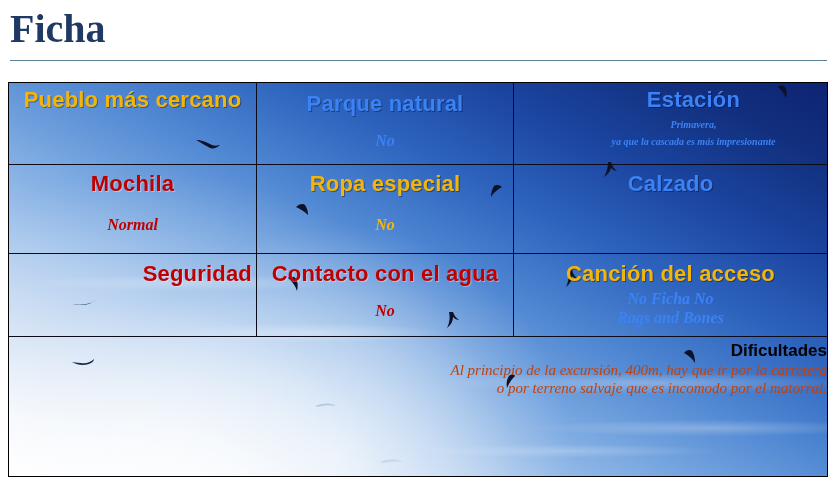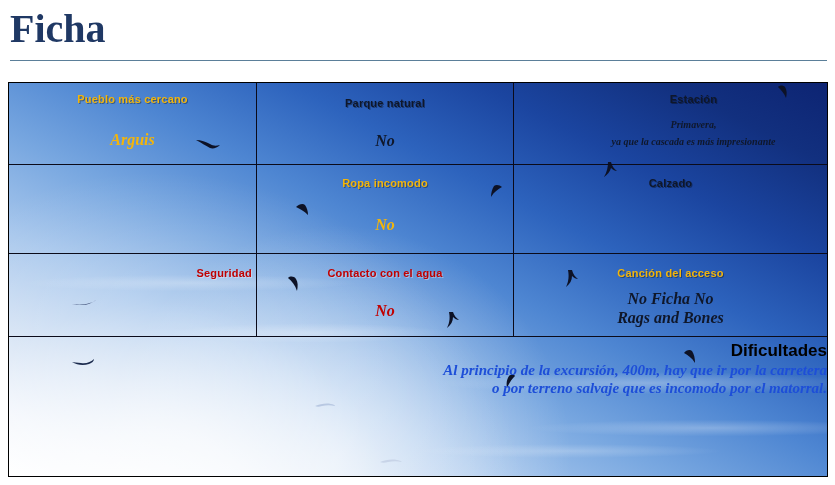--- a/index.html
+++ b/index.html
@@ -97,38 +97,38 @@
   
   .cell {
     position: absolute;
     box-sizing: border-box;
     text-align: center;
     padding: 0 4px;
   }
   .cell .hdr {
     font-family: "Liberation Sans", sans-serif;
     font-weight: bold;
-    font-size: 11px;
+    font-size: 22px;
     line-height: 21px;
     letter-spacing: 0.2px;
   }
   .cell .val {
     font-family: "Liberation Serif", serif;
     font-weight: bold;
     font-style: italic;
     font-size: 16px;
     line-height: 19px;
   }
   .cell .val.small {
     font-size: 10px;
     line-height: 17px;
   }
 
   .gold   { color: #f3b50a; }
-  .cream  { color: #0f172a; }
+  .cream  { color: #3b82f6; }
   .red    { color: #c00000; }
 
   .hdr.gold   { text-shadow: 1px 1px 0 rgba(0,0,0,0.35); }
   .hdr.cream  { text-shadow: 1px 1px 0 rgba(0,0,0,0.35); }
   .hdr.red    { text-shadow: 1px 1px 0 rgba(255,255,255,0.35); }
 
   
   #dif-cell {
     position: absolute;
     box-sizing: border-box;
@@ -137,25 +137,25 @@
   }
   #dif-title {
     font-family: "Liberation Sans", sans-serif;
     font-weight: bold;
     font-size: 17px;
     line-height: 20px;
     color: #000000;
   }
   .dif-line {
     font-family: "Liberation Serif", serif;
-    font-weight: bold;
+    font-weight: normal;
     font-style: italic;
     font-size: 15px;
     line-height: 18px;
-    color: #1d4ed8;
+    color: #c2410c;
     white-space: nowrap;
   }
 
   
   .bird {
     position: absolute;
     pointer-events: none;
   }
   .bird svg { display: block; }
 </style>
@@ -246,37 +246,40 @@
     </div>
 
     <div class="vline" style="left:247px; top:0px;  height:253px;"></div>
     <div class="vline" style="left:504px; top:0px;  height:253px;"></div>
     <div class="hline" style="left:0px;  top:81px;  width:818px;"></div>
     <div class="hline" style="left:0px;  top:170px; width:818px;"></div>
     <div class="hline" style="left:0px;  top:253px; width:818px;"></div>
 
     <div class="cell" style="left:0px; top:6px; width:247px;">
       <div class="hdr gold">Pueblo más cercano</div>
-      <div class="val gold" style="margin-top:20px;">Arguis</div>
     </div>
 
     <div class="cell" style="left:248px; top:10px; width:256px;">
       <div class="hdr cream">Parque natural</div>
       <div class="val cream" style="margin-top:17px;">No</div>
     </div>
 
     <div class="cell" style="left:528px; top:6px; width:313px;">
       <div class="hdr cream">Estación</div>
       <div class="val cream small" style="margin-top:6px;">Primavera,</div>
       <div class="val cream small">ya que la cascada es más impresionante</div>
     </div>
 
+    <div class="cell" style="left:0px; top:90px; width:247px;">
+      <div class="hdr red">Mochila</div>
+      <div class="val red" style="margin-top:21px;">Normal</div>
+    </div>
 
     <div class="cell" style="left:248px; top:90px; width:256px;">
-      <div class="hdr gold">Ropa incomodo</div>
+      <div class="hdr gold">Ropa especial</div>
       <div class="val gold" style="margin-top:21px;">No</div>
     </div>
 
     <div class="cell" style="left:505px; top:90px; width:313px;">
       <div class="hdr cream">Calzado</div>
     </div>
 
     <div class="cell" style="left:0px; top:180px; width:247px;text-align:right;">
       <div class="hdr red">Seguridad</div>
     </div>

